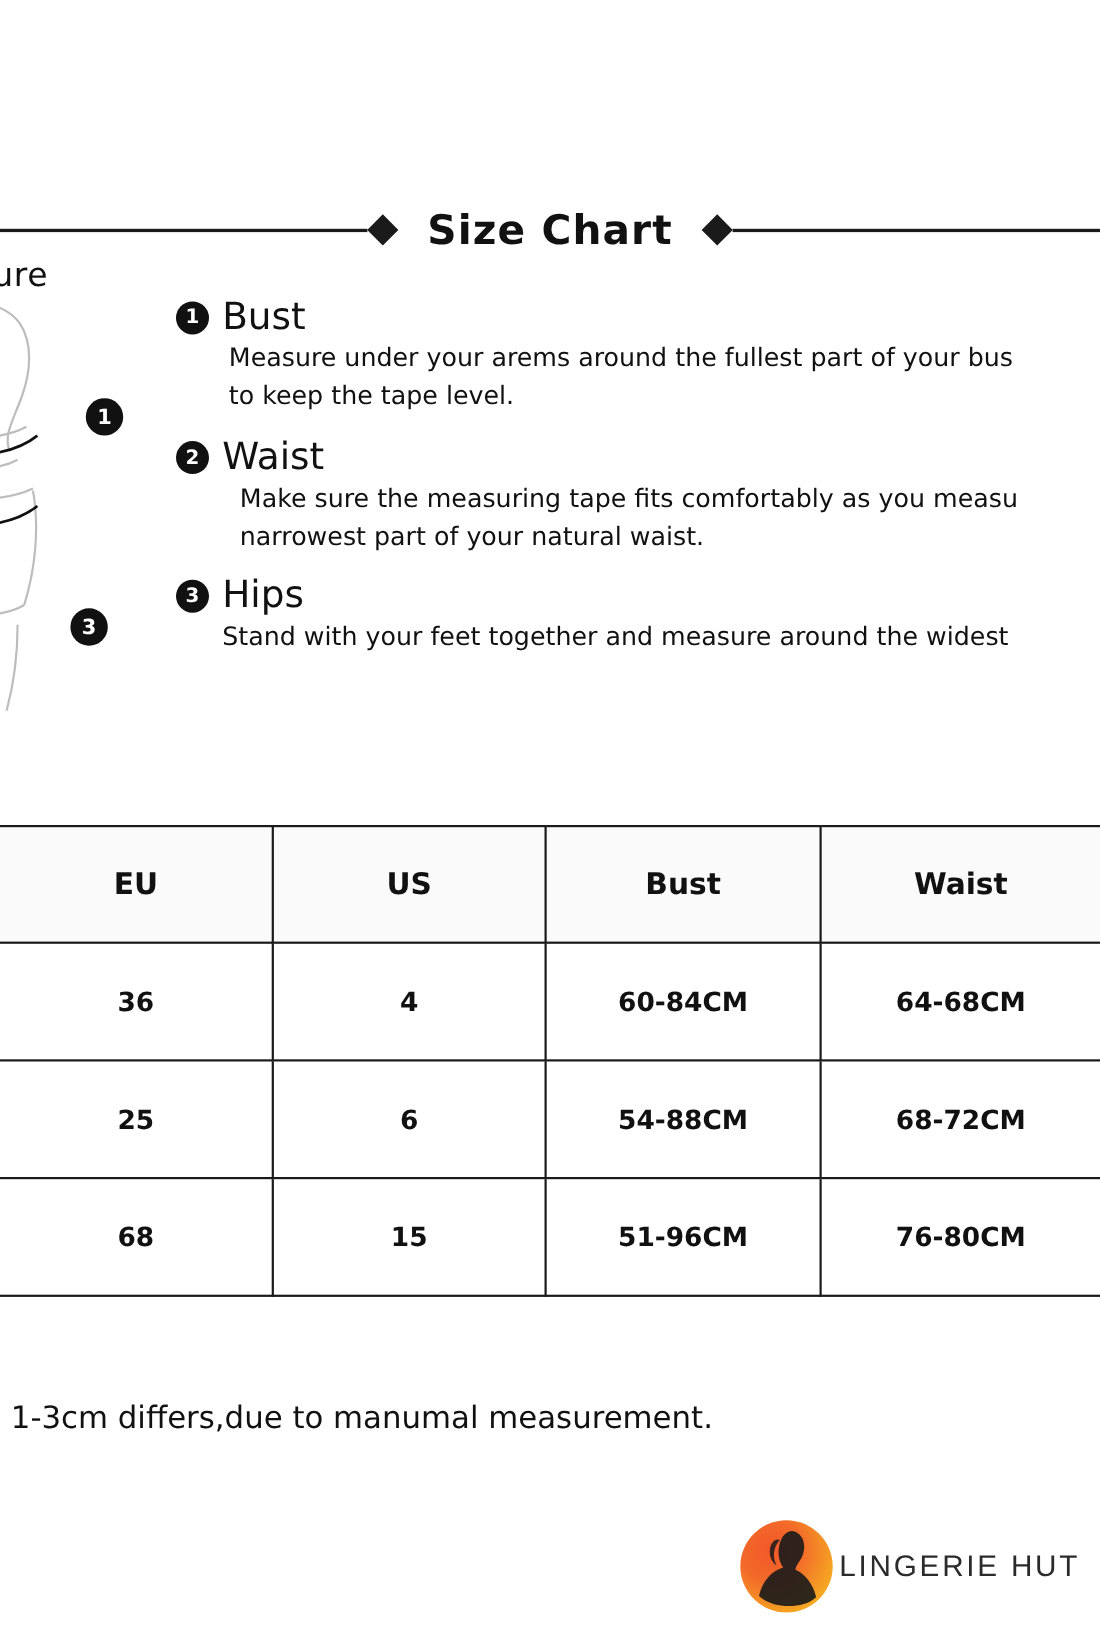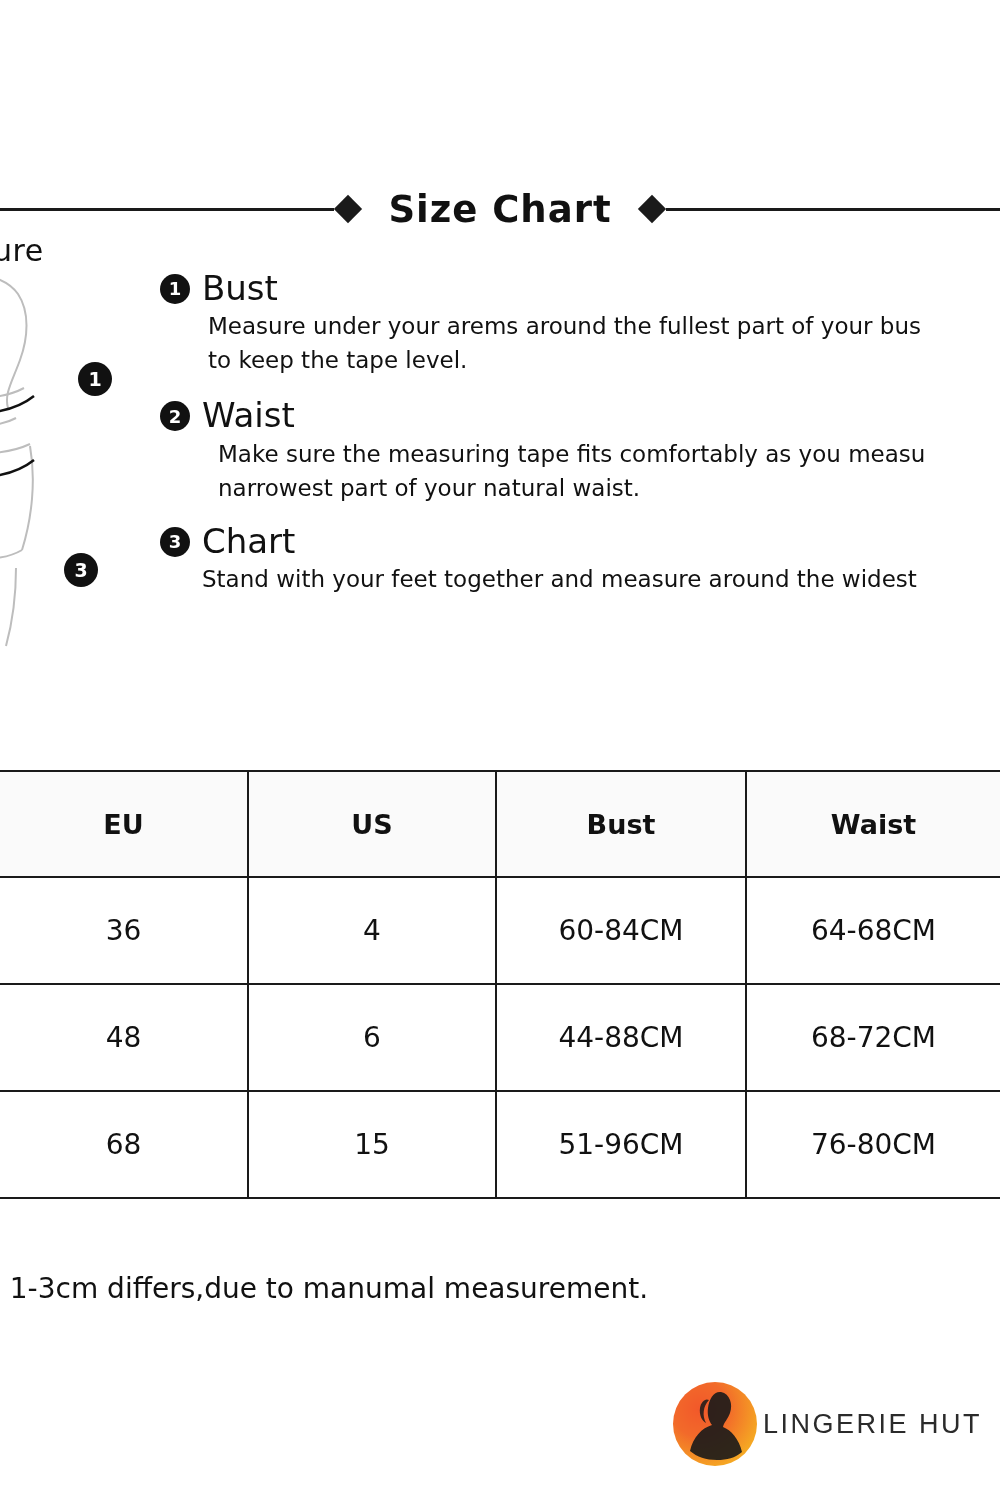--- a/index.html
+++ b/index.html
@@ -126,41 +126,41 @@
   .instr-body.indent1 { padding-left: 48px; }
   .instr-body.indent2 { padding-left: 58px; }
   .instr-body.indent3 { padding-left: 42px; }
   .block-bust { margin-bottom: 20px; }
   .block-waist { margin-bottom: 18px; }
 
   
   .size-table {
     position: absolute;
     left: 0;
-    top: 770px;
+    top: 750px;
     width: 1000px;
     border-collapse: collapse;
     table-layout: fixed;
   }
   .size-table th,
   .size-table td {
     border: 2px solid #1a1a1a;
     text-align: center;
     color: #111;
   }
   .size-table th {
     height: 102px;
     font-size: 27px;
     font-weight: 700;
     background: #fafafa;
   }
   .size-table td {
     height: 103px;
-    font-size: 28px;
-    font-weight: 400;
+    font-size: 24px;
+    font-weight: 700;
   }
   .size-table col.c1 { width: 248px; }
   .size-table col.c2 { width: 248px; }
   .size-table col.c3 { width: 250px; }
   .size-table col.c4 { width: 254px; }
   
   .size-table tr > *:first-child { border-left: none; }
   .size-table tr > *:last-child { border-right: none; }
 
   
@@ -253,21 +253,21 @@
       <span class="num-circle">2</span>
       <span class="instr-title">Waist</span>
     </div>
     <div class="instr-body indent2">Make sure the measuring tape fits comfortably as you measu</div>
     <div class="instr-body indent2">narrowest part of your natural waist.</div>
   </div>
 
   <div>
     <div class="instr-head">
       <span class="num-circle">3</span>
-      <span class="instr-title">Chart</span>
+      <span class="instr-title">Hips</span>
     </div>
     <div class="instr-body indent3">Stand with your feet together and measure around the widest</div>
   </div>
 
 </div>
 
 <table class="size-table">
   <colgroup>
     <col class="c1">
       <col class="c2">
@@ -283,23 +283,23 @@
     </tr>
   </thead>
   <tbody>
     <tr>
       <td>36</td>
       <td>4</td>
       <td>60-84CM</td>
       <td>64-68CM</td>
     </tr>
     <tr>
-      <td>48</td>
+      <td>25</td>
       <td>6</td>
-      <td>44-88CM</td>
+      <td>54-88CM</td>
       <td>68-72CM</td>
     </tr>
     <tr>
       <td>68</td>
       <td>15</td>
       <td>51-96CM</td>
       <td>76-80CM</td>
     </tr>
   </tbody>
 </table>

